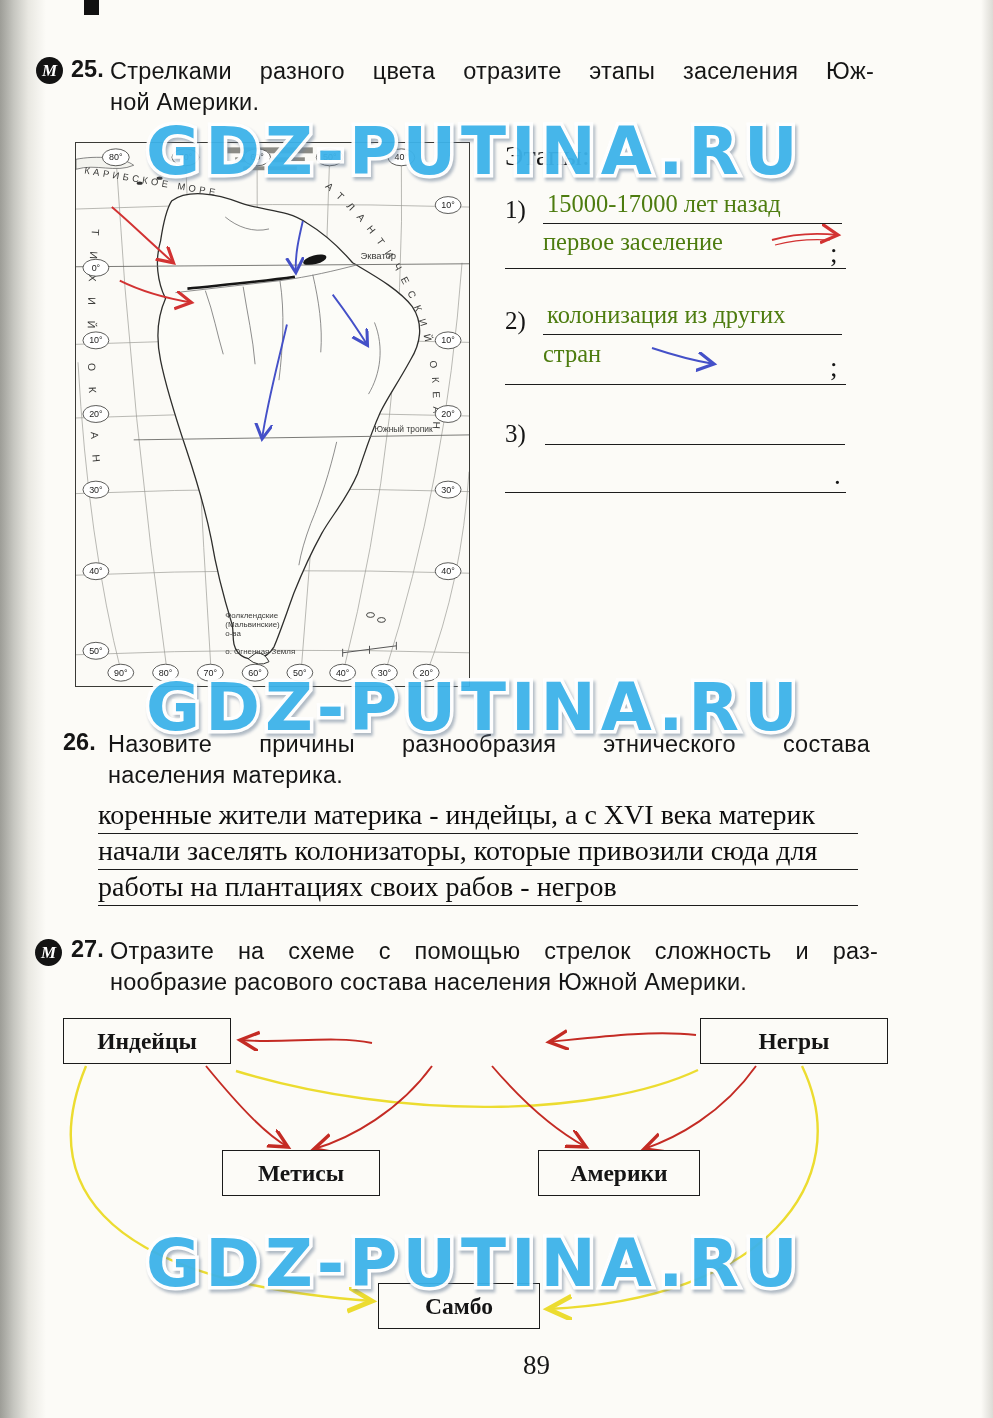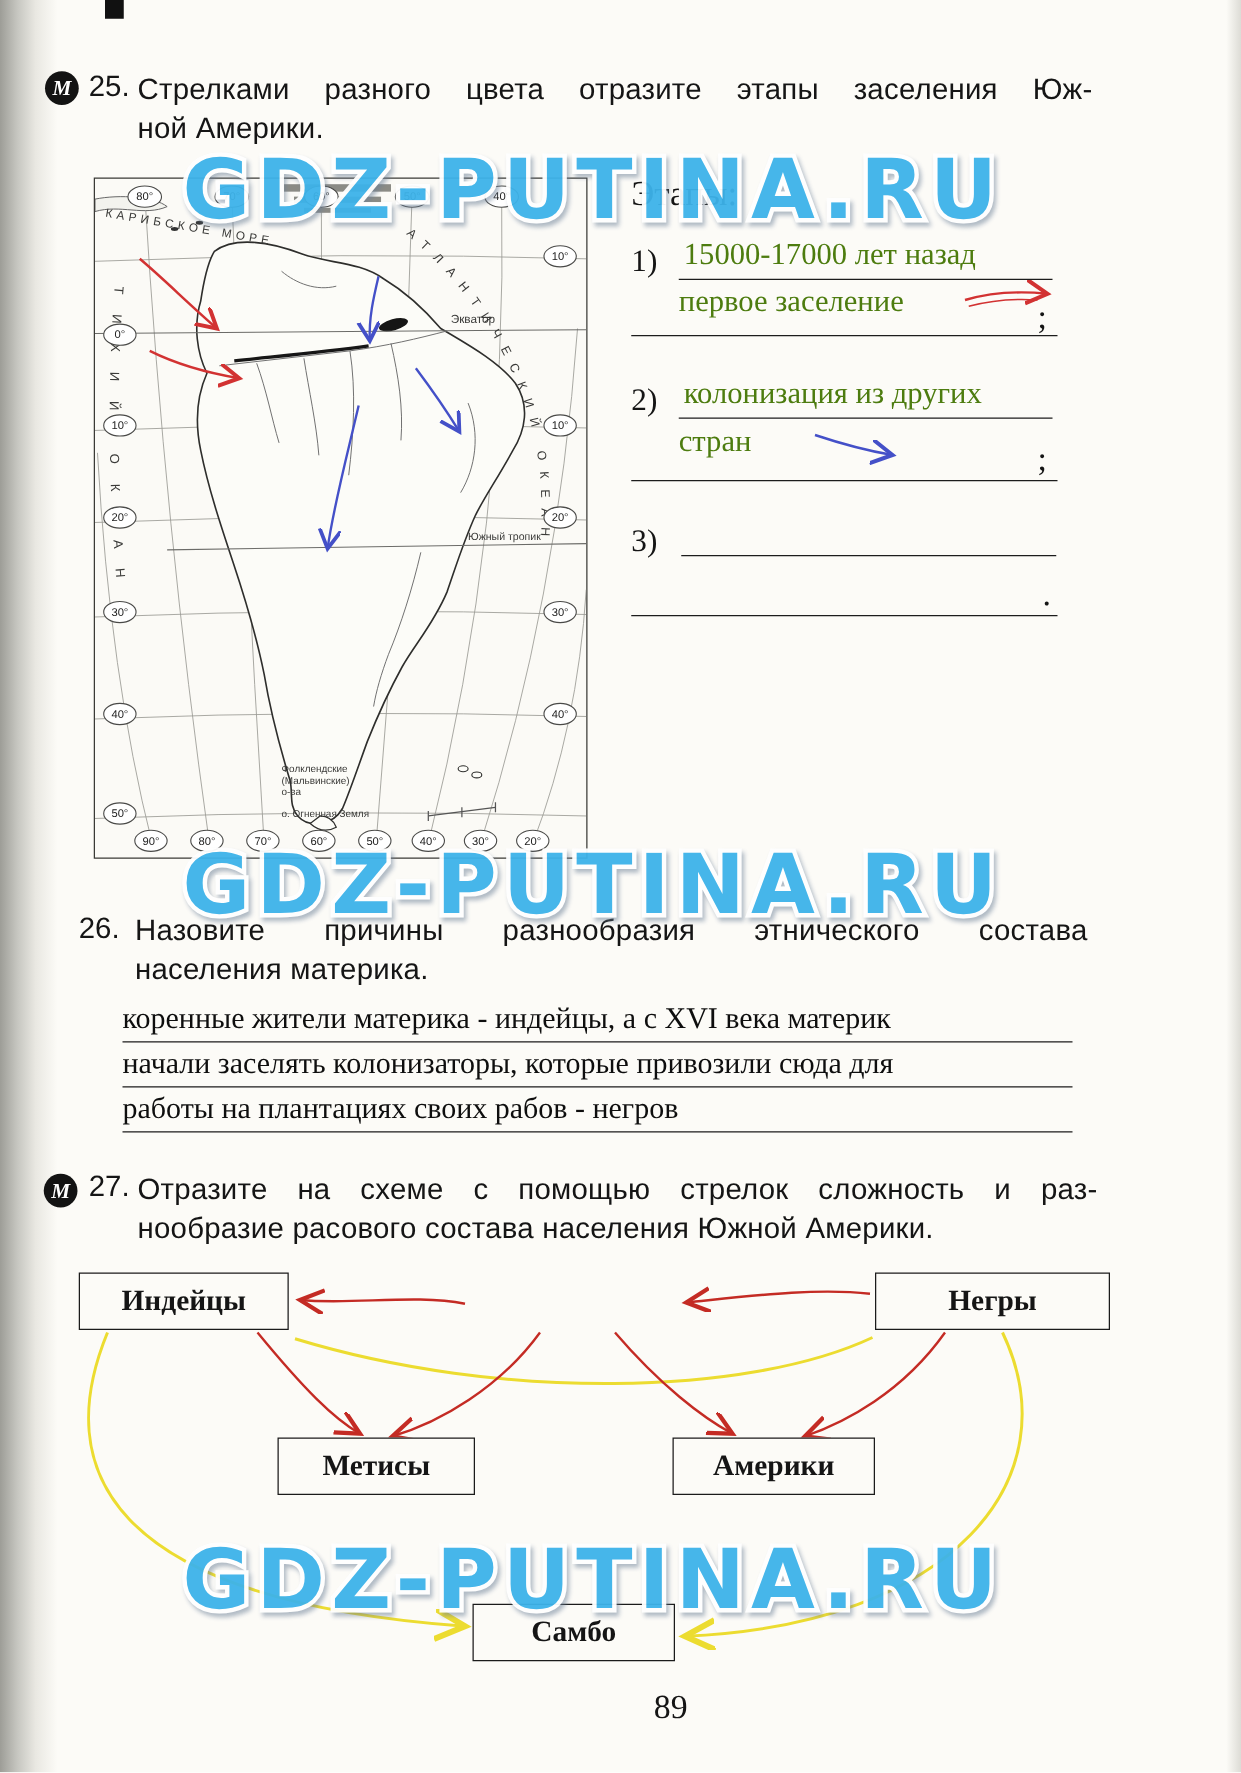--- a/index.html
+++ b/index.html
@@ -17,33 +17,33 @@
     position:absolute; right:0; top:0; width:12px; height:100%;
     background:linear-gradient(to left,#dcdbd5, rgba(252,251,247,0));
   }
   .print-mark { position:absolute; left:84px; top:0; width:15px; height:15px; background:#111; }
 
   .m-badge {
     position:absolute; width:27px; height:27px; border-radius:50%; background:#131313;
     color:#fff; display:flex; align-items:center; justify-content:center;
     font-family:"Liberation Serif",serif; font-style:italic; font-size:17px; font-weight:700;
   }
-  .tasknum { position:absolute; font-weight:400; font-size:23.5px; }
+  .tasknum { position:absolute; font-weight:700; font-size:23.5px; }
   .tasktext { position:absolute; font-weight:400; font-size:23.5px; line-height:31px; letter-spacing:.2px; }
   .jline { text-align:justify; text-align-last:justify; }
   .stage-head { position:absolute; font-family:"Liberation Serif",serif; font-size:28px; }
   .stage-num  { position:absolute; font-family:"Liberation Serif",serif; font-size:25px; }
   .ans { font-family:"Liberation Serif",serif; font-size:24.5px; color:#4d7c0f; }
   .uline { border-bottom:1.7px solid #1c1c1c; }
   .rule { position:absolute; height:0; border-top:1.7px solid #1c1c1c; }
   .term { position:absolute; font-family:"Liberation Serif",serif; font-size:27px; }
 
   .answer-block { position:absolute; left:98px; top:798px; width:760px; }
   .ansrow { height:36px; line-height:34px; border-bottom:1.6px solid #1c1c1c;
-            font-family:"Liberation Serif",serif; font-size:24px; color:#0e0e0e; white-space:nowrap; }
+            font-family:"Liberation Serif",serif; font-size:28px; color:#0e0e0e; white-space:nowrap; }
 
   .map-svg { position:absolute; left:75px; top:142px; border:1.2px solid #3a3a36; background:#fbfaf6; z-index:1; }
   .mlab { font-family:"Liberation Sans",sans-serif; fill:#3a3a38; }
   .coord-txt { font-family:"Liberation Sans",sans-serif; font-size:9px; fill:#222; text-anchor:middle; }
 
   .wm { position:absolute; left:138px; z-index:60; opacity:.95;
         filter:drop-shadow(2px 3px 1.5px rgba(105,125,150,.55)); }
   .wm-text { font-family:"DejaVu Sans",sans-serif; font-weight:700; font-size:66px;
              letter-spacing:5px; fill:#3db3ea; stroke:#ffffff; stroke-width:7px; paint-order:stroke; }
 

